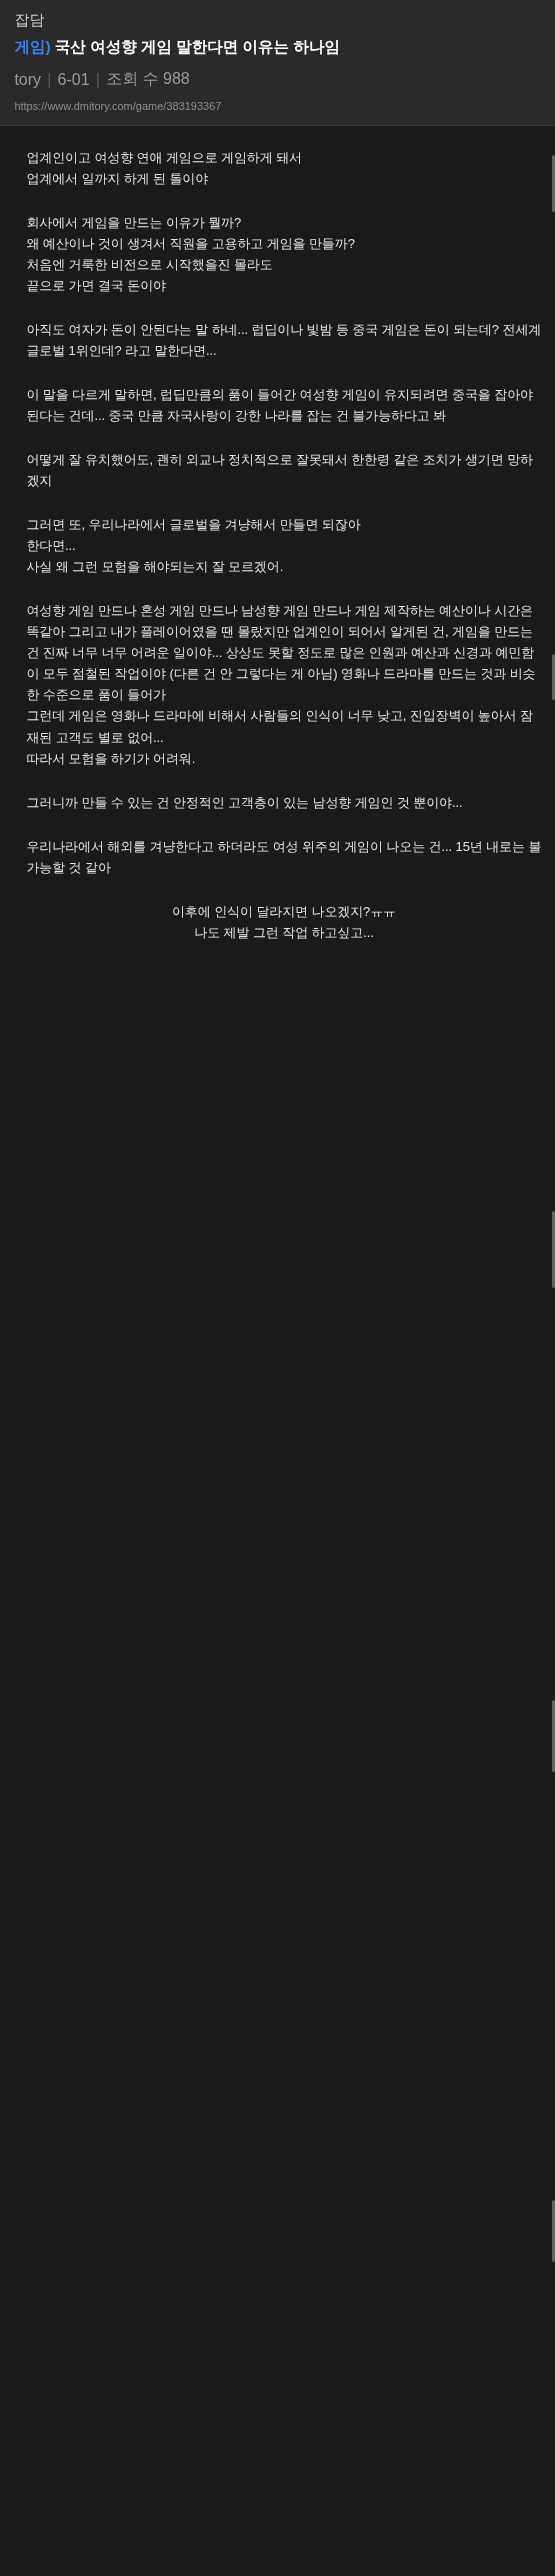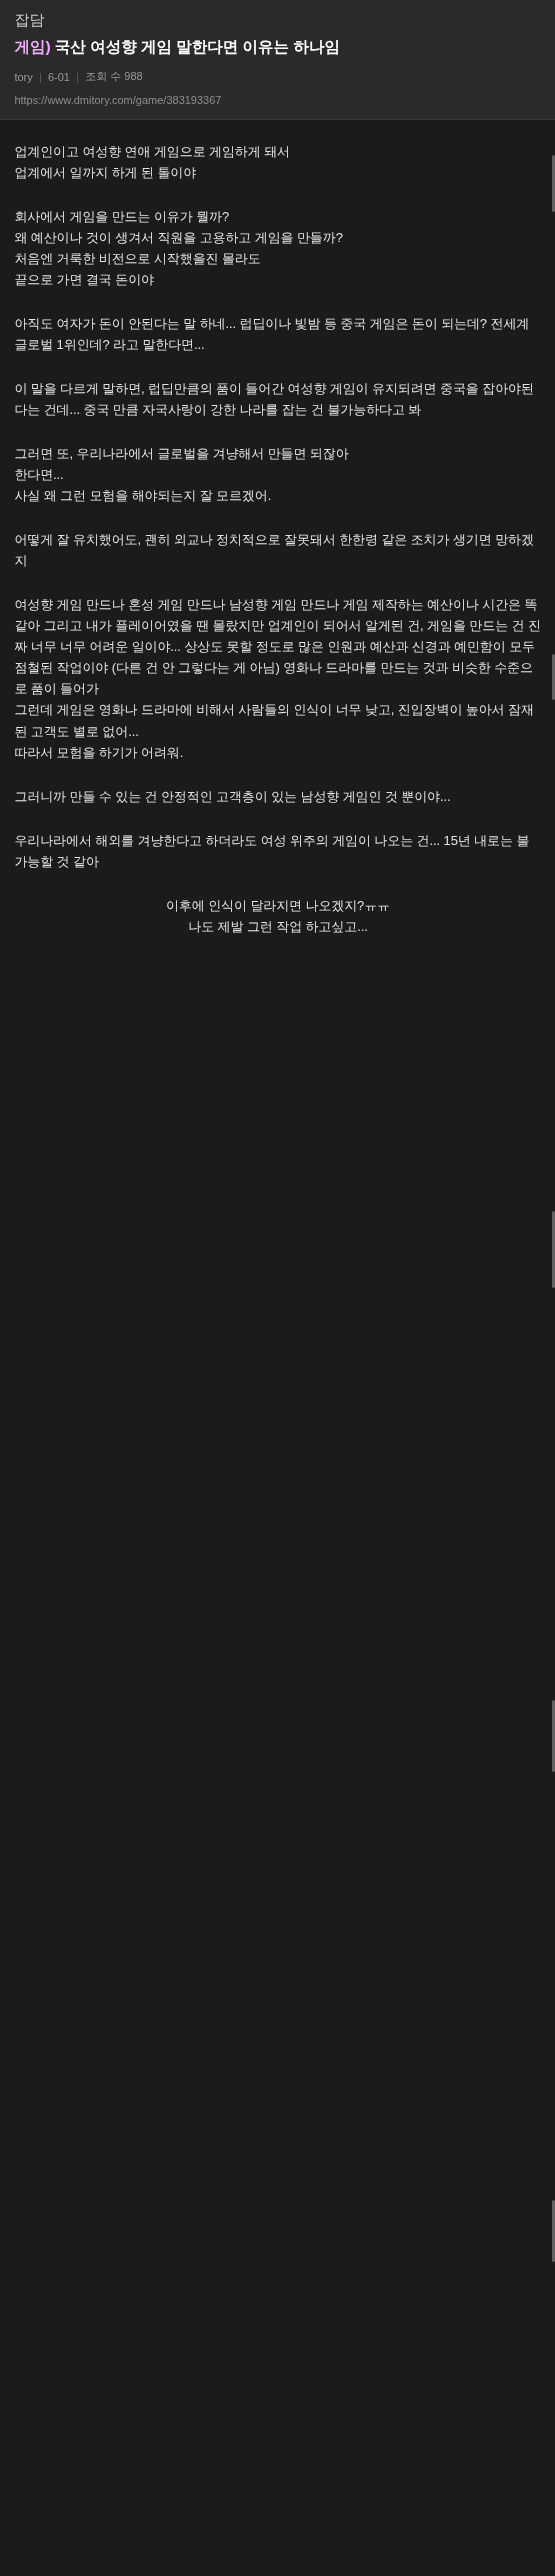--- a/index.html
+++ b/index.html
@@ -29,24 +29,24 @@
     font-weight: 400;
   }
   .title {
     font-size: 15.5px;
     font-weight: 700;
     color: #ffffff;
     line-height: 1.45;
     margin-bottom: 10.3px;
   }
   .title .prefix {
-    color: #f0abfc;
+    color: #3b82f6;
   }
   .meta {
-    font-size: 11px;
+    font-size: 16px;
     color: #9a9a9a;
     margin-bottom: 9.3px;
     display: flex;
     align-items: center;
     gap: 6.2px;
     flex-wrap: wrap;
     text-align: center;
   }
   .meta .sep {
     color: #5c5c5c;
@@ -56,21 +56,21 @@
     color: #8e8e8e;
     word-break: break-all;
   }
   .body {
     padding: 20.6px 14.4px 31px 14.4px;
   }
   .para {
     font-size: 13px;
     line-height: 1.62;
     color: #e4e4e4;
-    margin: 0 0 23px 0;
+    margin: 0 0 23px 12px;
     white-space: pre-line;
     letter-spacing: -0.1px;
   }
   .para:last-child { margin-bottom: 0; text-align: center; }
 
   
   .scroll-indicator {
     position: absolute;
     right: 1.5px;
     width: 2.6px;
@@ -104,24 +104,24 @@
 
   <div class="body">
     <p class="para">업계인이고 여성향 연애 게임으로 게임하게 돼서
 업계에서 일까지 하게 된 톨이야</p>
     <p class="para">회사에서 게임을 만드는 이유가 뭘까?
 왜 예산이나 것이 생겨서 직원을 고용하고 게임을 만들까?
 처음엔 거룩한 비전으로 시작했을진 몰라도
 끝으로 가면 결국 돈이야</p>
     <p class="para">아직도 여자가 돈이 안된다는 말 하네... 럽딥이나 빛밤 등 중국 게임은 돈이 되는데? 전세계 글로벌 1위인데? 라고 말한다면...</p>
     <p class="para">이 말을 다르게 말하면, 럽딥만큼의 품이 들어간 여성향 게임이 유지되려면 중국을 잡아야된다는 건데... 중국 만큼 자국사랑이 강한 나라를 잡는 건 불가능하다고 봐</p>
+    <p class="para">어떻게 잘 유치했어도, 괜히 외교나 정치적으로 잘못돼서 한한령 같은 조치가 생기면 망하겠지</p>
     <p class="para">그러면 또, 우리나라에서 글로벌을 겨냥해서 만들면 되잖아
 한다면...
 사실 왜 그런 모험을 해야되는지 잘 모르겠어.</p>
-    <p class="para">어떻게 잘 유치했어도, 괜히 외교나 정치적으로 잘못돼서 한한령 같은 조치가 생기면 망하겠지</p>
     <p class="para">여성향 게임 만드나 혼성 게임 만드나 남성향 게임 만드나 게임 제작하는 예산이나 시간은 똑같아 그리고 내가 플레이어였을 땐 몰랐지만 업계인이 되어서 알게된 건, 게임을 만드는 건 진짜 너무 너무 어려운 일이야... 상상도 못할 정도로 많은 인원과 예산과 신경과 예민함이 모두 점철된 작업이야 (다른 건 안 그렇다는 게 아님) 영화나 드라마를 만드는 것과 비슷한 수준으로 품이 들어가
 그런데 게임은 영화나 드라마에 비해서 사람들의 인식이 너무 낮고, 진입장벽이 높아서 잠재된 고객도 별로 없어...
 따라서 모험을 하기가 어려워.</p>
     <p class="para">그러니까 만들 수 있는 건 안정적인 고객층이 있는 남성향 게임인 것 뿐이야...</p>
     <p class="para">우리나라에서 해외를 겨냥한다고 하더라도 여성 위주의 게임이 나오는 건... 15년 내로는 불가능할 것 같아</p>
     <p class="para">이후에 인식이 달라지면 나오겠지?ㅠㅠ
 나도 제발 그런 작업 하고싶고...</p>
   </div>
 
   <div class="scroll-indicator si-1"></div>

